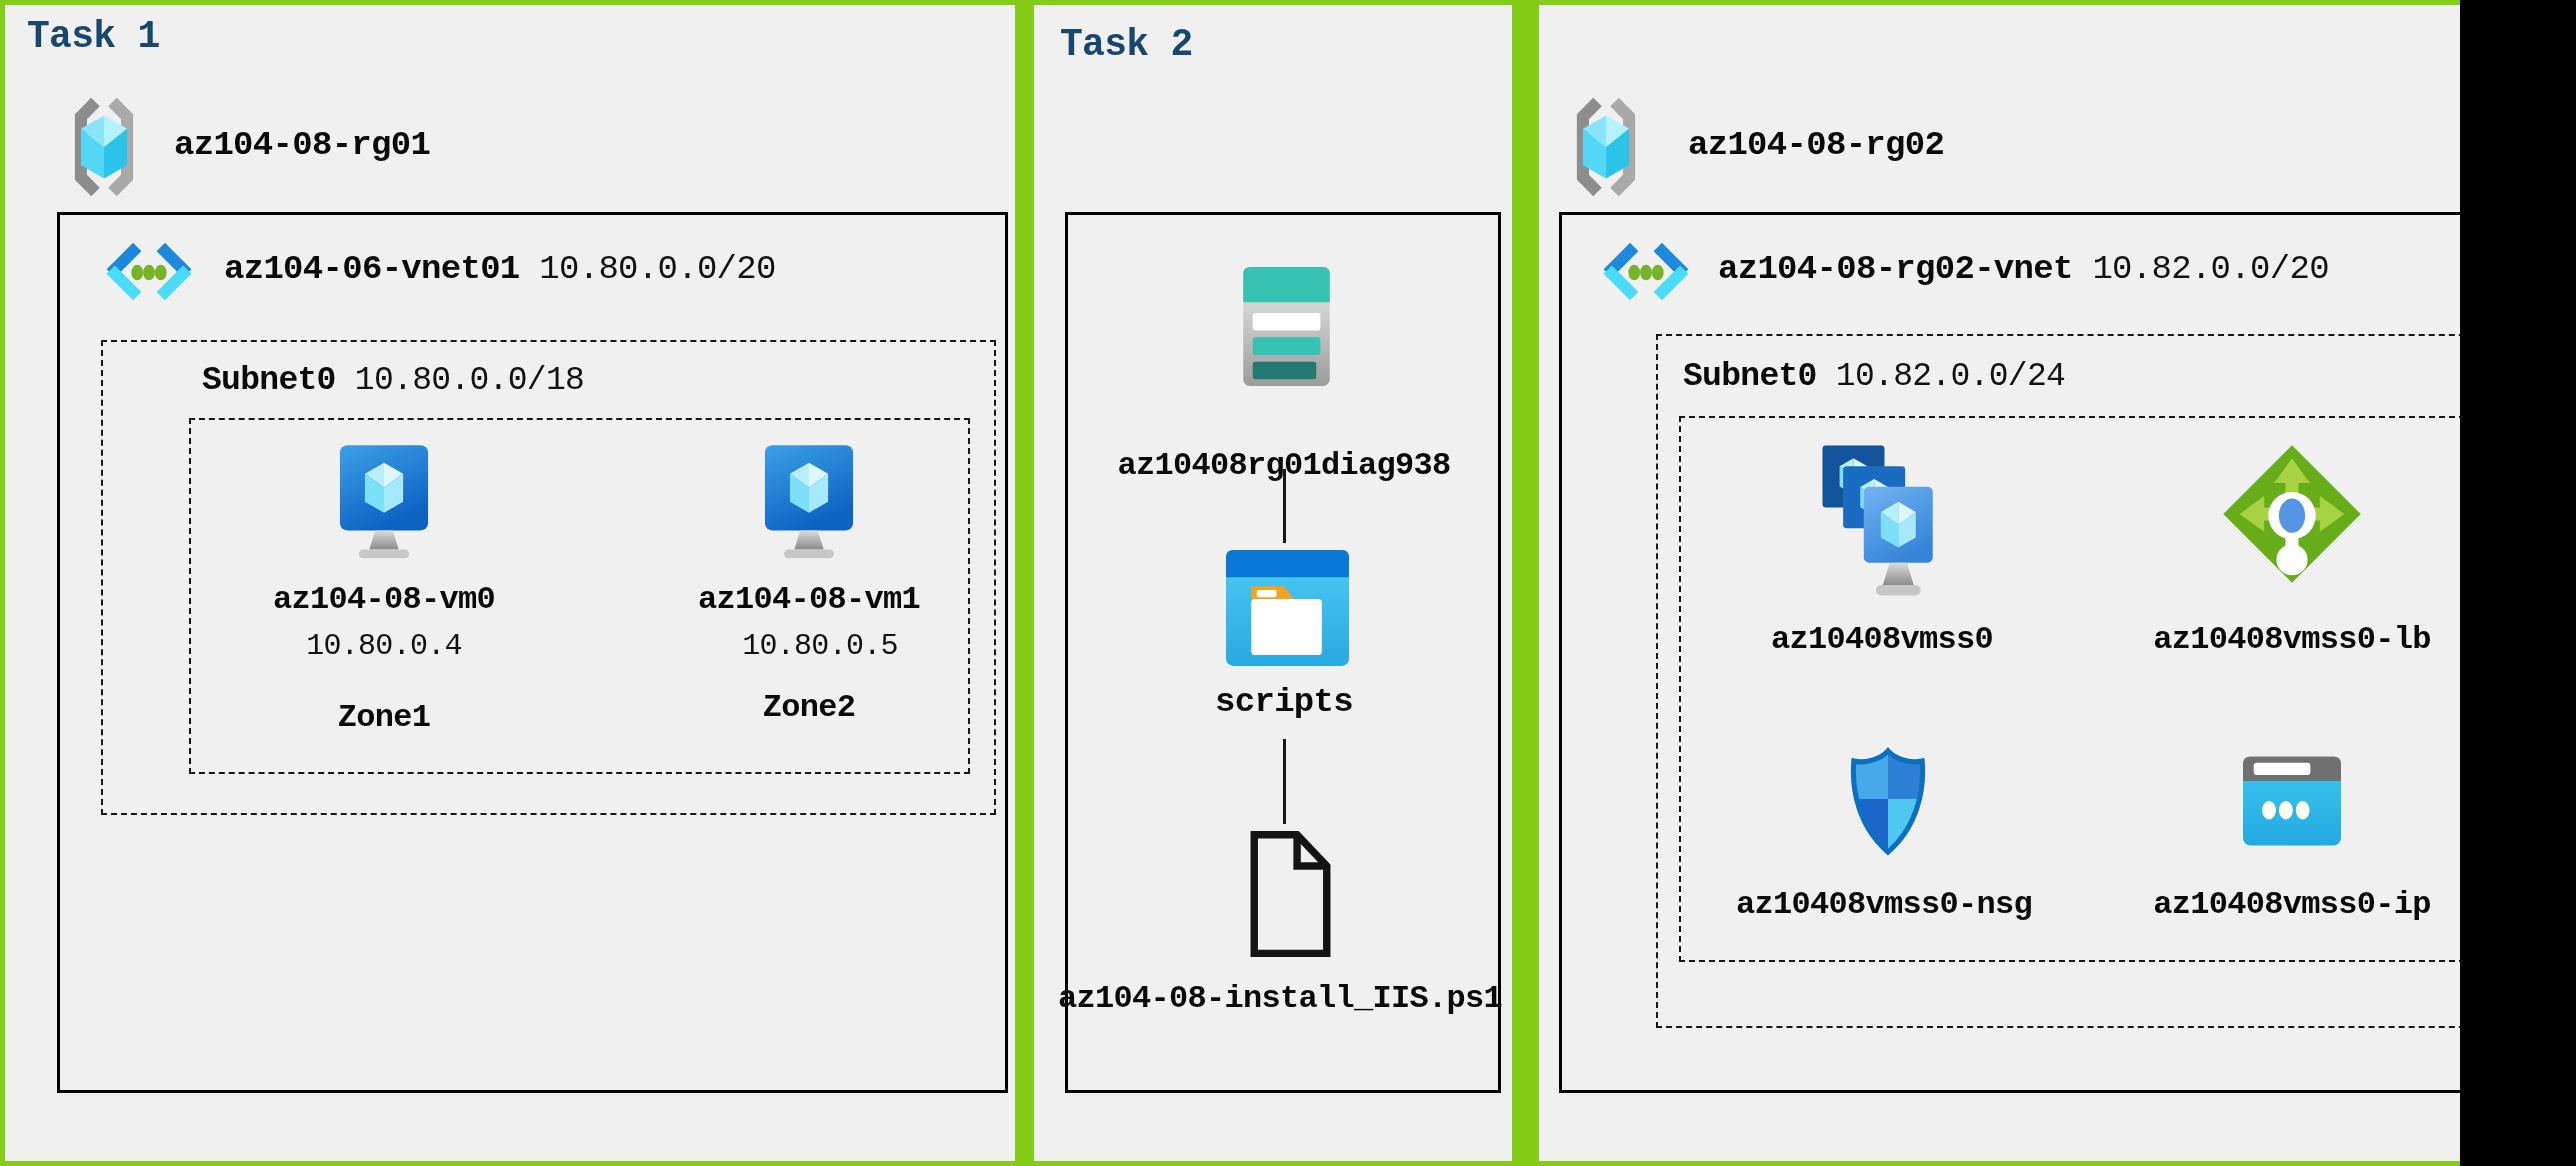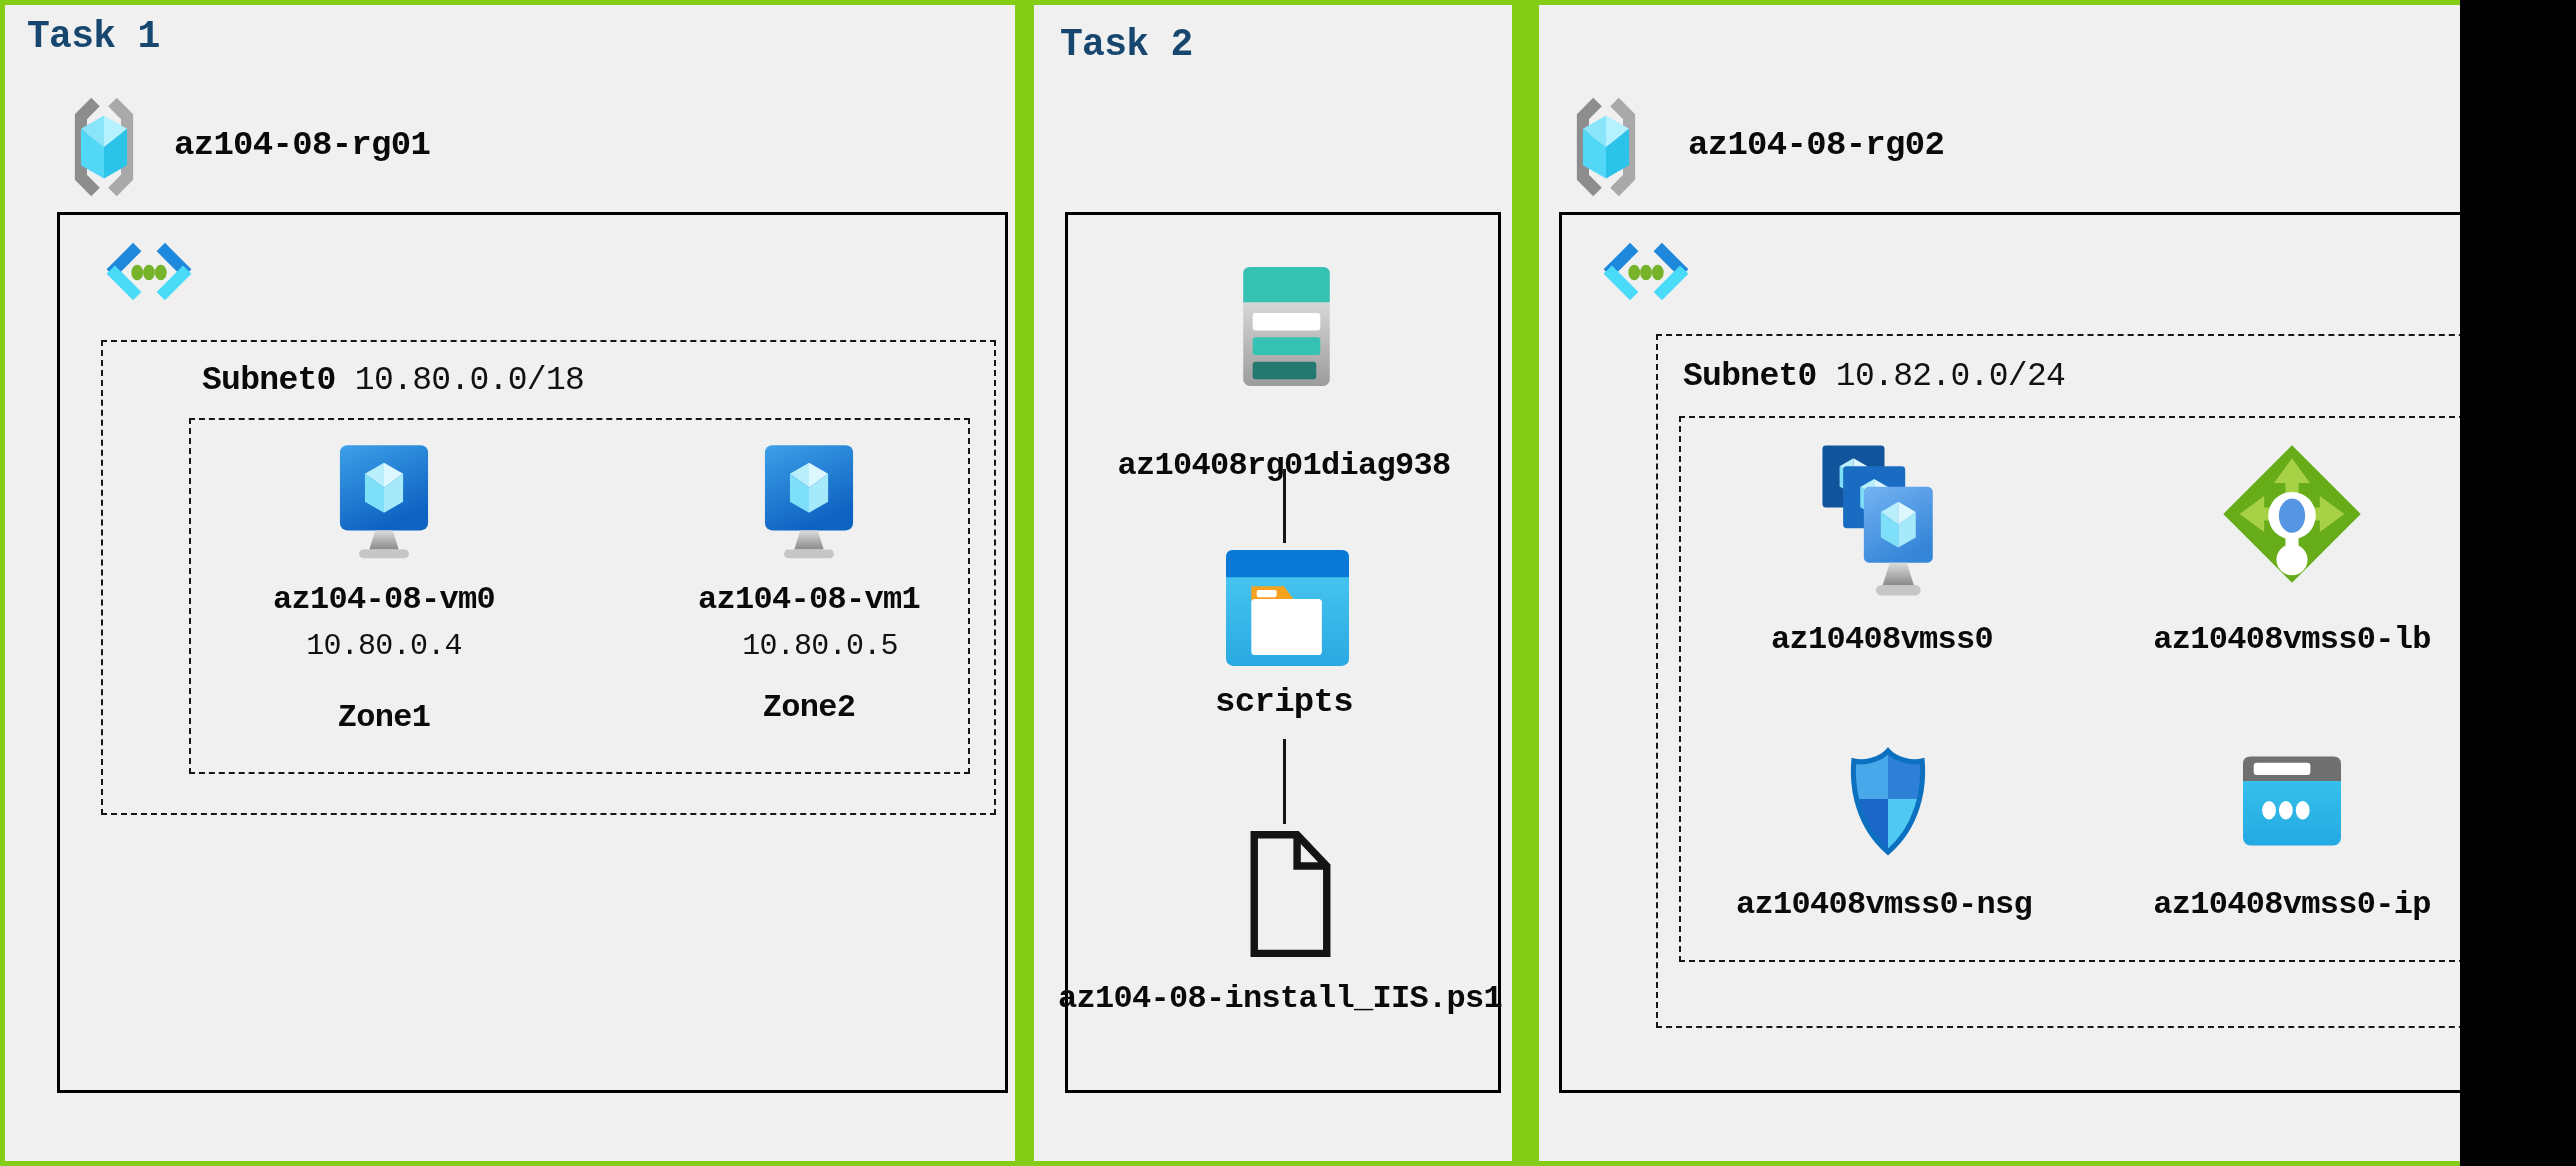--- a/index.html
+++ b/index.html
@@ -83,20 +83,24 @@
     <svg width="102" height="67" viewBox="0 0 104 68">
       <line x1="40" y1="7" x2="13" y2="34" stroke="#1E88DC" stroke-width="12"></line>
       <line x1="13" y1="30" x2="40" y2="57" stroke="#49DBF8" stroke-width="12"></line>
       <line x1="64" y1="7" x2="91" y2="34" stroke="#1E88DC" stroke-width="12"></line>
       <line x1="91" y1="30" x2="64" y2="57" stroke="#49DBF8" stroke-width="12"></line>
       <ellipse cx="40" cy="33" rx="6" ry="8" fill="#77B22B"></ellipse>
       <ellipse cx="52" cy="33" rx="6" ry="8" fill="#77B22B"></ellipse>
       <ellipse cx="64" cy="33" rx="6" ry="8" fill="#77B22B"></ellipse>
     </svg>
   </span>
+  <div class="duolabel" style="left:224px;top:252px;">
+    <span class="b">az104-06-vnet01</span>
+    <span class="r">10.80.0.0/20</span>
+  </div>
 
   <div class="dashbox" style="left:101px;top:340px;width:891px;height:471px;"></div>
   <div class="sublabel" style="left:202px;top:364px;">
     <span class="b">Subnet0</span>
     <span class="r">10.80.0.0/18</span>
   </div>
 
   <div class="dashbox" style="left:189px;top:418px;width:777px;height:352px;"></div>
 
   <span class="abs" style="left:337px;top:445px;">
@@ -182,20 +186,24 @@
     <svg width="102" height="67" viewBox="0 0 104 68">
       <line x1="40" y1="7" x2="13" y2="34" stroke="#1E88DC" stroke-width="12"></line>
       <line x1="13" y1="30" x2="40" y2="57" stroke="#49DBF8" stroke-width="12"></line>
       <line x1="64" y1="7" x2="91" y2="34" stroke="#1E88DC" stroke-width="12"></line>
       <line x1="91" y1="30" x2="64" y2="57" stroke="#49DBF8" stroke-width="12"></line>
       <ellipse cx="40" cy="33" rx="6" ry="8" fill="#77B22B"></ellipse>
       <ellipse cx="52" cy="33" rx="6" ry="8" fill="#77B22B"></ellipse>
       <ellipse cx="64" cy="33" rx="6" ry="8" fill="#77B22B"></ellipse>
     </svg>
   </span>
+  <div class="duolabel" style="left:1718px;top:252px;">
+    <span class="b">az104-08-rg02-vnet</span>
+    <span class="r">10.82.0.0/20</span>
+  </div>
 
   <div class="dashbox" style="left:1656px;top:334px;width:845px;height:690px;"></div>
   <div class="sublabel" style="left:1683px;top:360px;">
     <span class="b">Subnet0</span>
     <span class="r">10.82.0.0/24</span>
   </div>
 
   <div class="dashbox" style="left:1679px;top:416px;width:782px;height:542px;"></div>
 
   <span class="abs" style="left:1819px;top:442px;">

